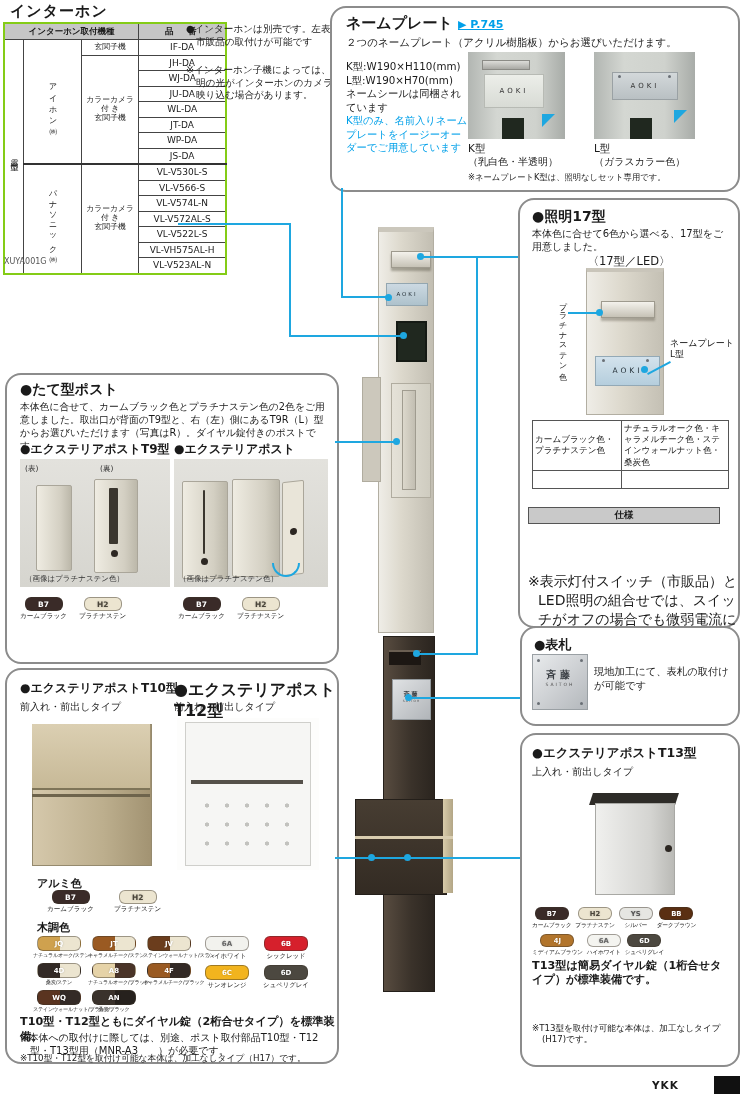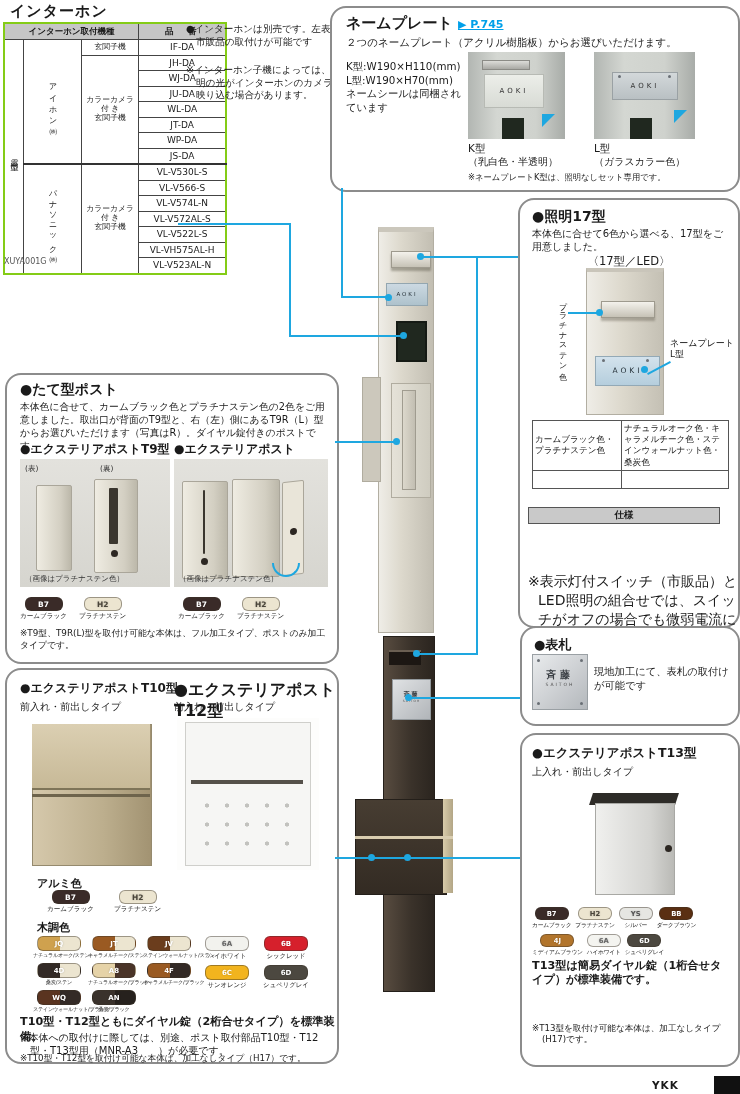--- a/index.html
+++ b/index.html
@@ -143,20 +143,21 @@
   <div class="ic-note hang" style="top:64px">※インターホン子機によっては、照明の光がインターホンのカメラに映り込む場合があります。</div>
 
   <div class="panel" style="left:330px;top:6px;width:406px;height:182px">
     <span class="abs bold" style="left:14px;top:6px;font-size:15px">ネームプレート</span>
     <span class="abs cyan bold" style="left:126px;top:10px;font-size:11px;text-decoration:underline">▶ P.745</span>
     <div class="abs" style="left:14px;top:28px;font-size:10.5px">２つのネームプレート（アクリル樹脂板）からお選びいただけます。</div>
     <div class="abs" style="left:14px;top:52px;width:122px;font-size:10.3px;line-height:1.32">
       <div>K型:W190×H110(mm)</div>
       <div>L型:W190×H70(mm)</div>
       <div>ネームシールは同梱されています</div>
+      <div class="cyan">K型のみ、名前入りネームプレートをイージーオーダーでご用意しています</div>
     </div>
 
     <div class="photo np-photo" style="left:136px;top:44px;width:97px;height:87px">
       <div class="abs" style="left:14px;top:8px;width:46px;height:8px;background:linear-gradient(180deg,#dcdcd8,#a9a9a4);border:1px solid #8b8b86"></div>
       <div class="np-plate" style="left:16px;top:22px;width:58px;height:32px;background:linear-gradient(180deg,#eceee9,#d8dbd5);border:1px solid #b7bab4;font-size:7px;line-height:32px">AOKI</div>
       <div class="abs" style="left:34px;top:66px;width:22px;height:21px;background:#20281f"></div>
       <div class="tri-ul" style="left:74px;top:62px"></div>
     </div>
 
     <div class="photo np-photo" style="left:262px;top:44px;width:101px;height:87px">
@@ -259,21 +260,20 @@
     <div class="chips" style="left:171px;top:222px">
         <div class="chip-item">
           <div class="chip" style="background:#3a2b28;color:#ffffff">B7</div>
           <div class="chip-label">カームブラック</div>
         </div>
         <div class="chip-item">
           <div class="chip" style="background:#ece5d0;color:#4a453a">H2</div>
           <div class="chip-label">プラチナステン</div>
         </div>
       </div>
-    <div class="abs" style="left:13px;top:253px;width:306px;font-size:8.8px">※T9型、T9R(L)型を取付け可能な本体は、フル加工タイプ、ポストのみ加工タイプです。</div>
   </div>
 
   <div class="panel" style="left:5px;top:668px;width:330px;height:392px">
     <div class="abs bold" style="left:13px;top:10px;font-size:12px">●エクステリアポストT10型</div>
     <div class="abs bold" style="left:167px;top:10px;font-size:16px">●エクステリアポストT12型</div>
     <div class="abs" style="left:13px;top:30px;font-size:10px">前入れ・前出しタイプ</div>
     <div class="abs" style="left:167px;top:30px;font-size:10px">前入れ・前出しタイプ</div>
 
     <div class="photo" style="left:15px;top:48px;width:142px;height:154px;background:#fff">
       <div class="abs" style="left:10px;top:6px;width:118px;height:140px;background:linear-gradient(90deg,#d5c8ab,#bcae8d 60%,#a29372);border:1px solid #958a6e"></div>

